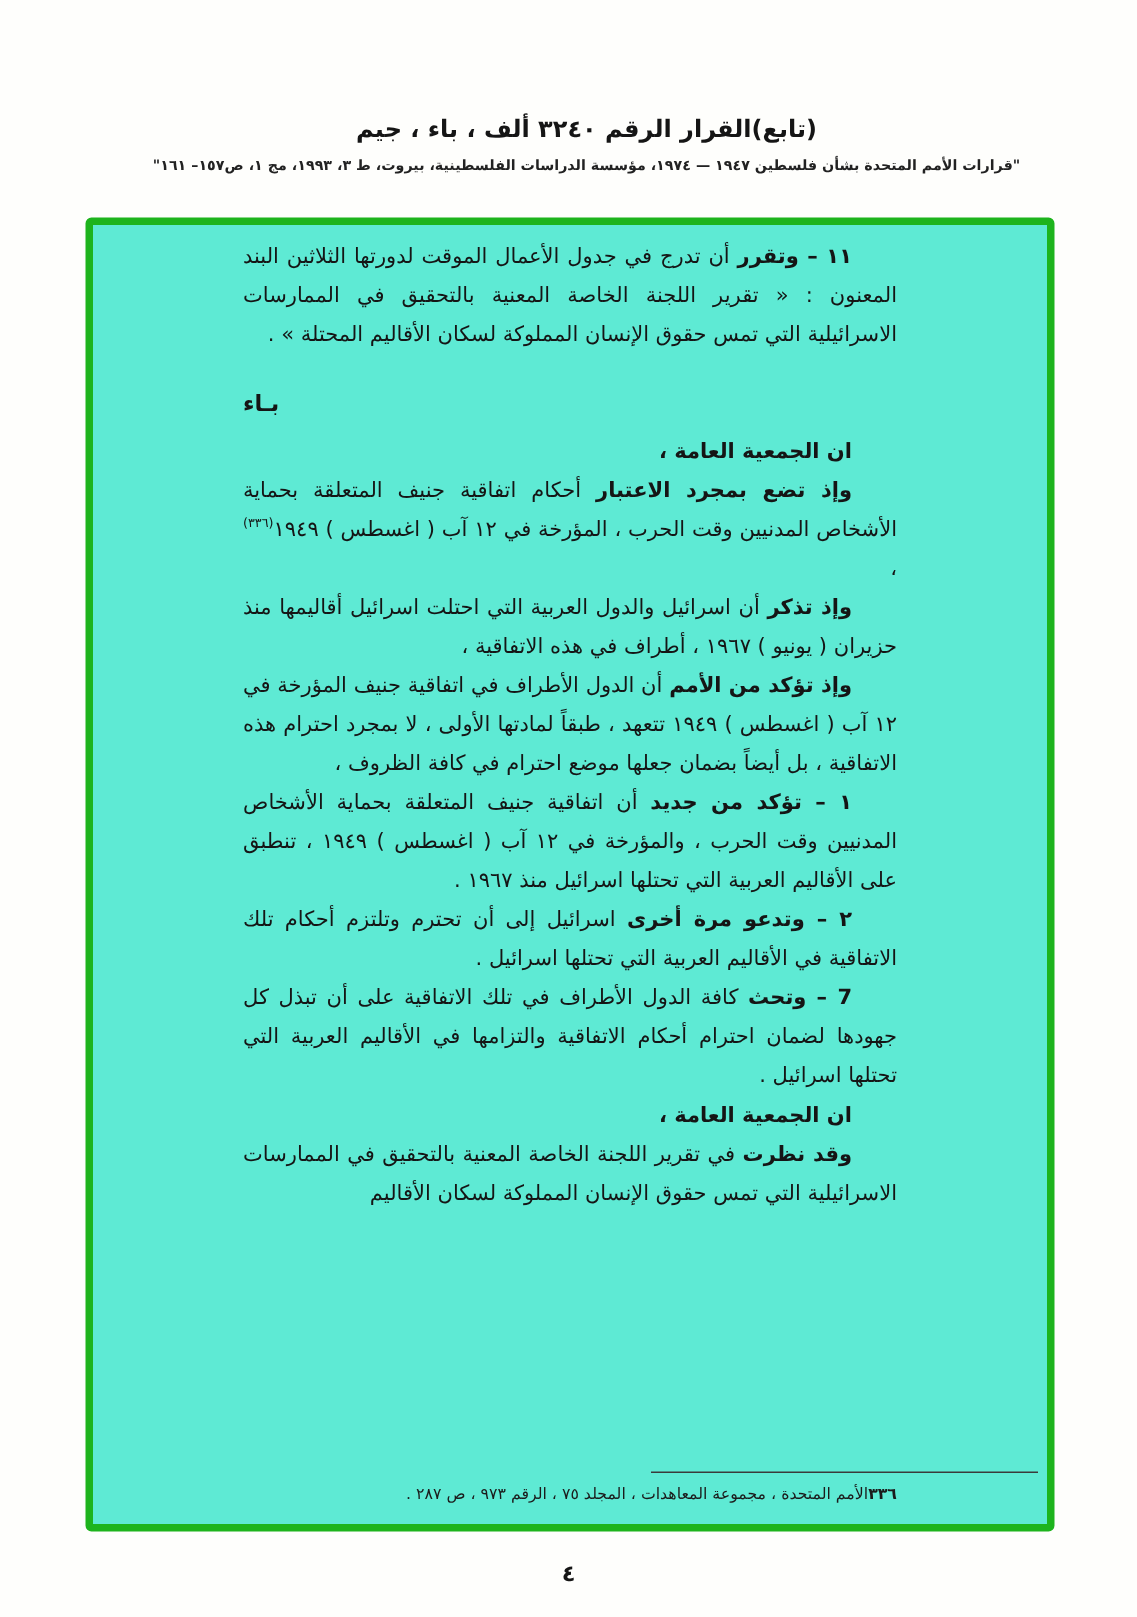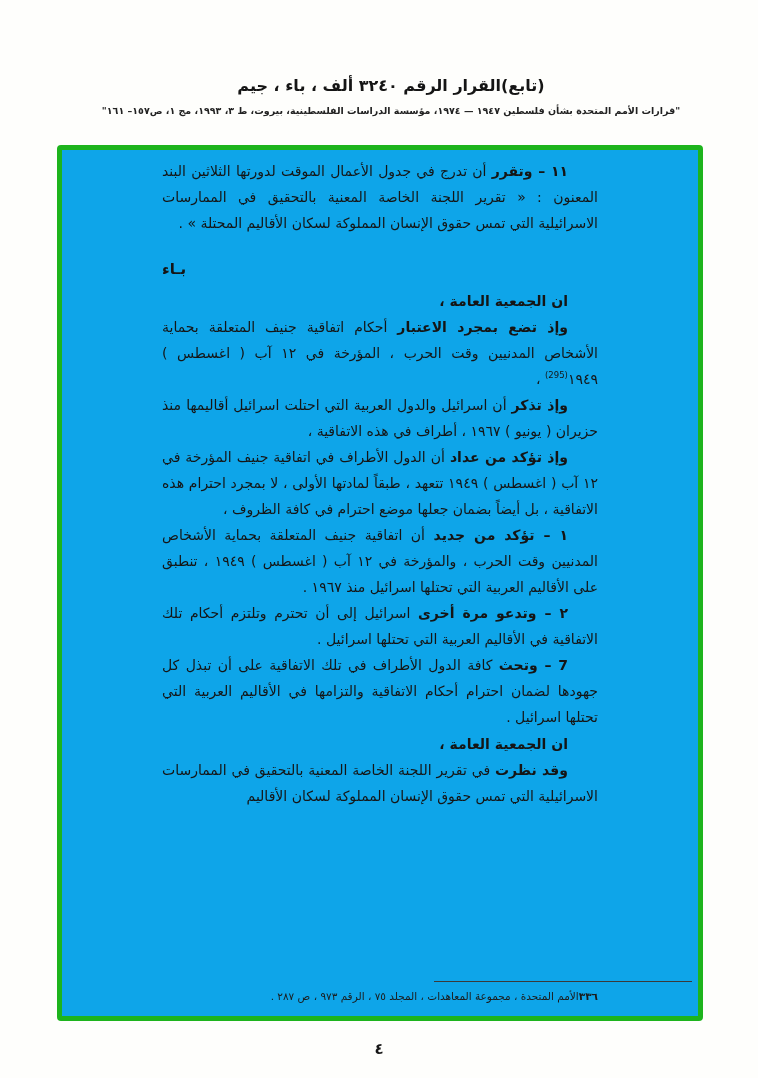--- a/index.html
+++ b/index.html
@@ -19,21 +19,21 @@
   }
   .doc-title { font-size:16px; font-weight:bold; letter-spacing:0.2px; }
   .doc-citation { font-size:9.5px; font-weight:bold; margin-top:10px; color:#222; }
 
   
   .frame {
     position:absolute; left:57px; top:145px;
     width:646px; height:876px;
     border:5px solid #1db41d;
     border-radius:4px;
-    background:#0ea5e9;
+    background:#5eead4;
     display:flex; flex-direction:column;
     overflow:hidden;
   }
 
   .content {
     direction:rtl;
     flex:1 1 auto;
     overflow:hidden;
     padding:8px 100px 0 100px;
     font-size:14px;
@@ -86,25 +86,25 @@
 
     <div class="content">
 
       <p class="para"><span class="lead">١١ – وتقرر</span><span> أن تدرج في جدول الأعمال الموقت لدورتها الثلاثين البند المعنون : « تقرير اللجنة الخاصة المعنية بالتحقيق في الممارسات الاسرائيلية التي تمس حقوق الإنسان المملوكة لسكان الأقاليم المحتلة » .</span></p>
 
       <p class="section-heading">بـاء</p>
 
       <p class="para assembly">ان الجمعية العامة ،</p>
 
 
-      <p class="para"><span class="lead">وإذ تضع بمجرد الاعتبار</span><span> أحكام اتفاقية جنيف المتعلقة بحماية الأشخاص المدنيين وقت الحرب ، المؤرخة في ١٢ آب ( اغسطس ) ١٩٤٩</span><sup class="fnref">(295)</sup><span> ،</span></p>
+      <p class="para"><span class="lead">وإذ تضع بمجرد الاعتبار</span><span> أحكام اتفاقية جنيف المتعلقة بحماية الأشخاص المدنيين وقت الحرب ، المؤرخة في ١٢ آب ( اغسطس ) ١٩٤٩</span><sup class="fnref">(٣٣٦)</sup><span> ،</span></p>
 
       <p class="para"><span class="lead">وإذ تذكر</span><span> أن اسرائيل والدول العربية التي احتلت اسرائيل أقاليمها منذ حزيران ( يونيو ) ١٩٦٧ ، أطراف في هذه الاتفاقية ،</span></p>
 
-      <p class="para"><span class="lead">وإذ تؤكد من عداد</span><span> أن الدول الأطراف في اتفاقية جنيف المؤرخة في ١٢ آب ( اغسطس ) ١٩٤٩ تتعهد ، طبقاً لمادتها الأولى ، لا بمجرد احترام هذه الاتفاقية ، بل أيضاً بضمان جعلها موضع احترام في كافة الظروف ،</span></p>
+      <p class="para"><span class="lead">وإذ تؤكد من الأمم</span><span> أن الدول الأطراف في اتفاقية جنيف المؤرخة في ١٢ آب ( اغسطس ) ١٩٤٩ تتعهد ، طبقاً لمادتها الأولى ، لا بمجرد احترام هذه الاتفاقية ، بل أيضاً بضمان جعلها موضع احترام في كافة الظروف ،</span></p>
 
       <p class="para"><span class="lead">١ – تؤكد من جديد</span><span> أن اتفاقية جنيف المتعلقة بحماية الأشخاص المدنيين وقت الحرب ، والمؤرخة في ١٢ آب ( اغسطس ) ١٩٤٩ ، تنطبق على الأقاليم العربية التي تحتلها اسرائيل منذ ١٩٦٧ .</span></p>
 
       <p class="para"><span class="lead">٢ – وتدعو مرة أخرى</span><span> اسرائيل إلى أن تحترم وتلتزم أحكام تلك الاتفاقية في الأقاليم العربية التي تحتلها اسرائيل .</span></p>
 
       <p class="para"><span class="lead">7 – وتحث</span><span> كافة الدول الأطراف في تلك الاتفاقية على أن تبذل كل جهودها لضمان احترام أحكام الاتفاقية والتزامها في الأقاليم العربية التي تحتلها اسرائيل .</span></p>
 
 
       <p class="para assembly">ان الجمعية العامة ،</p>
 

